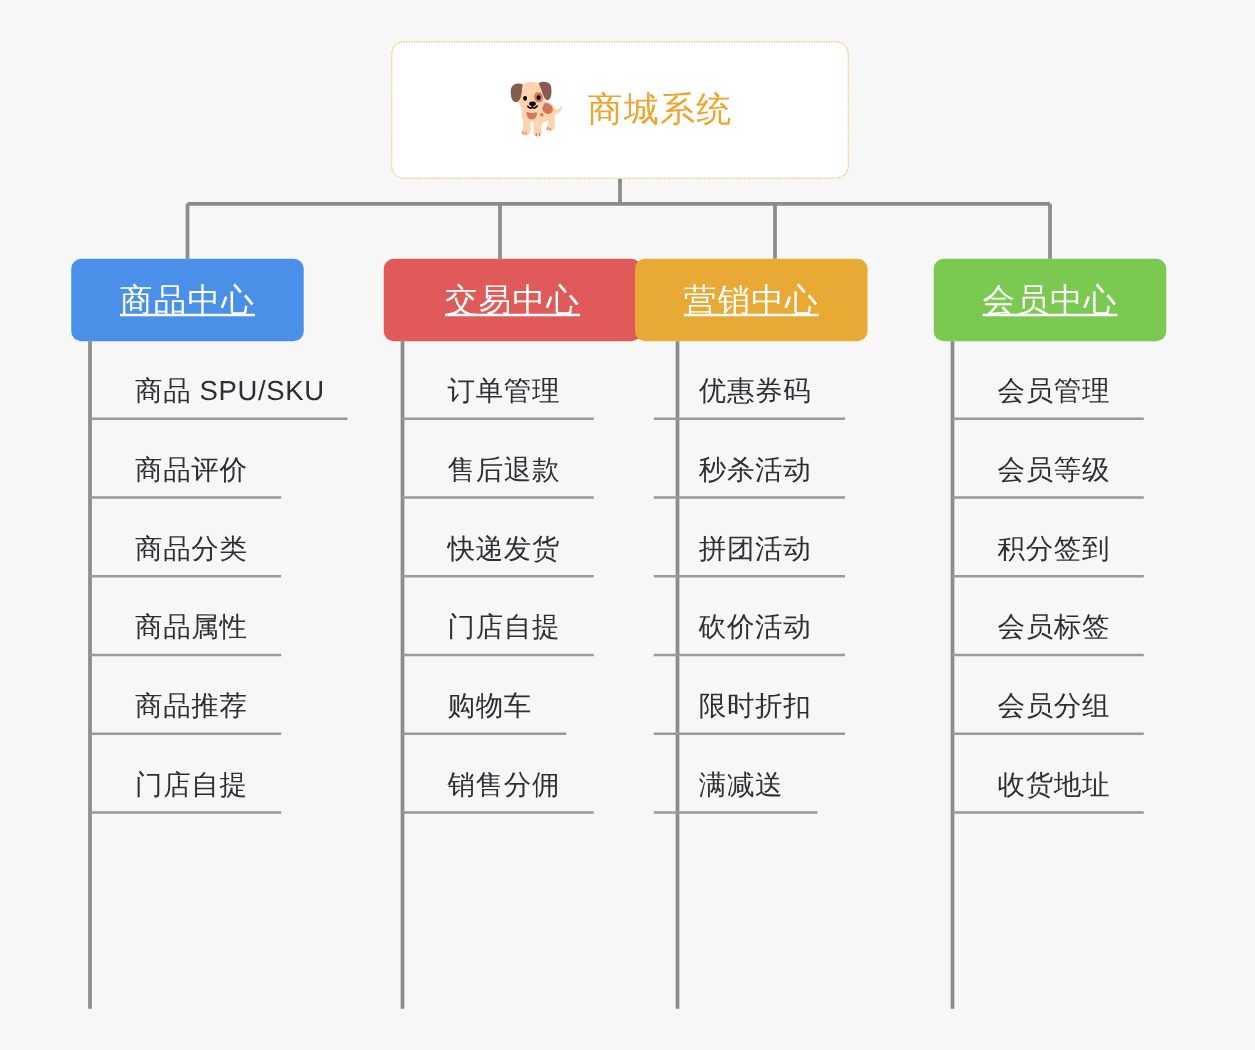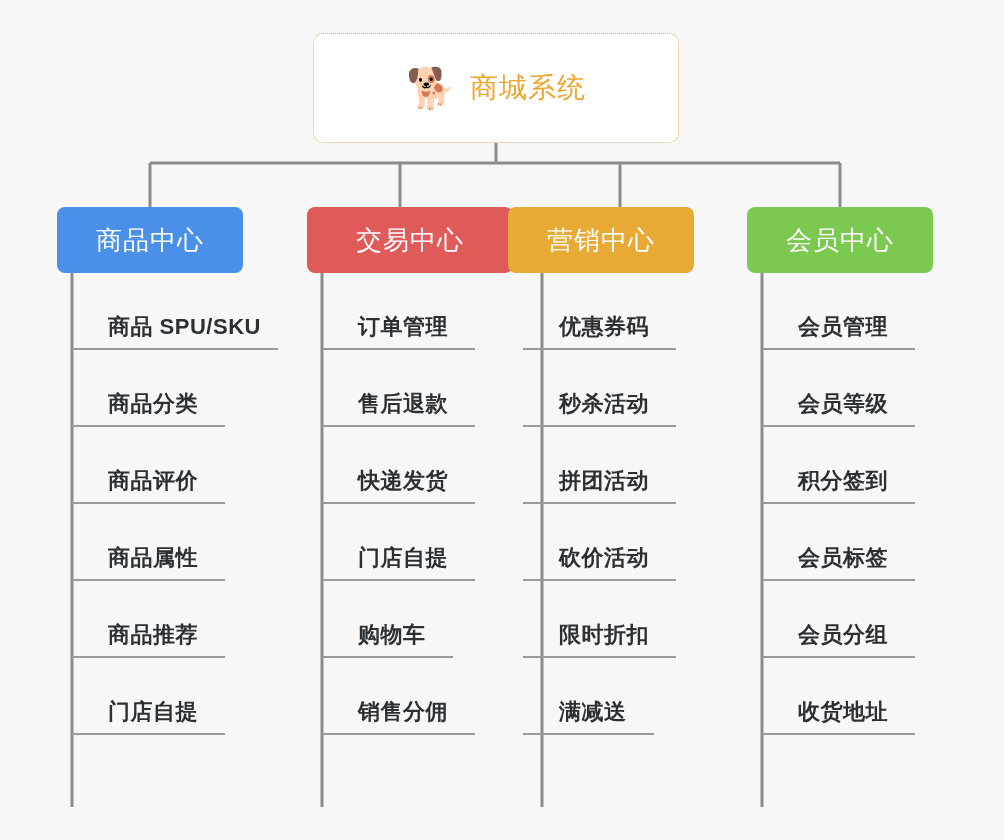--- a/index.html
+++ b/index.html
@@ -68,36 +68,36 @@
     box-sizing: border-box;
     height: 66px;
     border-radius: 8px;
     display: flex;
     align-items: center;
     justify-content: center;
     color: #ffffff;
     font-size: 26px;
     letter-spacing: 1px;
     white-space: nowrap;
+    text-decoration: underline;
   }
 
   
   .leaf-list {
     position: relative;
     margin: 0;
     padding: 0;
     list-style: none;
   }
   .leaf-item {
     position: relative;
-    height: 77px;
+    height: 63px;
     display: flex;
     align-items: flex-end;
     box-sizing: border-box;
-    font-weight: bold;
   }
   .leaf-underline {
     position: absolute;
     left: 0;
     bottom: 0;
     height: 2px;
     background: #9a9a9a;
   }
   .leaf-label {
     position: relative;
@@ -136,25 +136,25 @@
         <div class="branch-header" style="background: rgb(74, 144, 232); width: 186px;">
           <span>商品中心</span>
         </div>
         <ul class="leaf-list" style="margin-left: 15px;">
           <li class="leaf-item">
             <span class="leaf-underline" style="width: 206px;"></span>
             <span class="leaf-label" style="margin-left: 30px;">商品 SPU/SKU</span>
           </li>
           <li class="leaf-item">
             <span class="leaf-underline" style="width: 153px;"></span>
+            <span class="leaf-label" style="margin-left: 30px;">商品评价</span>
+          </li>
+          <li class="leaf-item">
+            <span class="leaf-underline" style="width: 153px;"></span>
             <span class="leaf-label" style="margin-left: 30px;">商品分类</span>
-          </li>
-          <li class="leaf-item">
-            <span class="leaf-underline" style="width: 153px;"></span>
-            <span class="leaf-label" style="margin-left: 30px;">商品评价</span>
           </li>
           <li class="leaf-item">
             <span class="leaf-underline" style="width: 153px;"></span>
             <span class="leaf-label" style="margin-left: 30px;">商品属性</span>
           </li>
           <li class="leaf-item">
             <span class="leaf-underline" style="width: 153px;"></span>
             <span class="leaf-label" style="margin-left: 30px;">商品推荐</span>
           </li>
           <li class="leaf-item">

